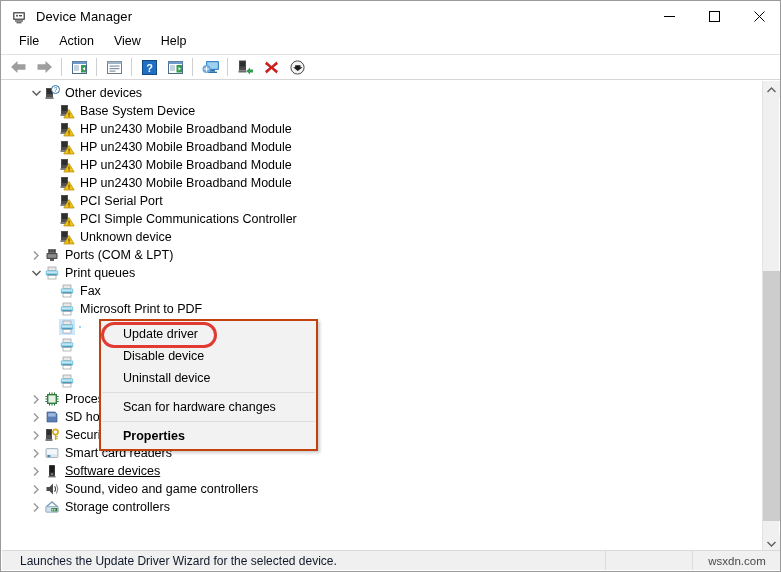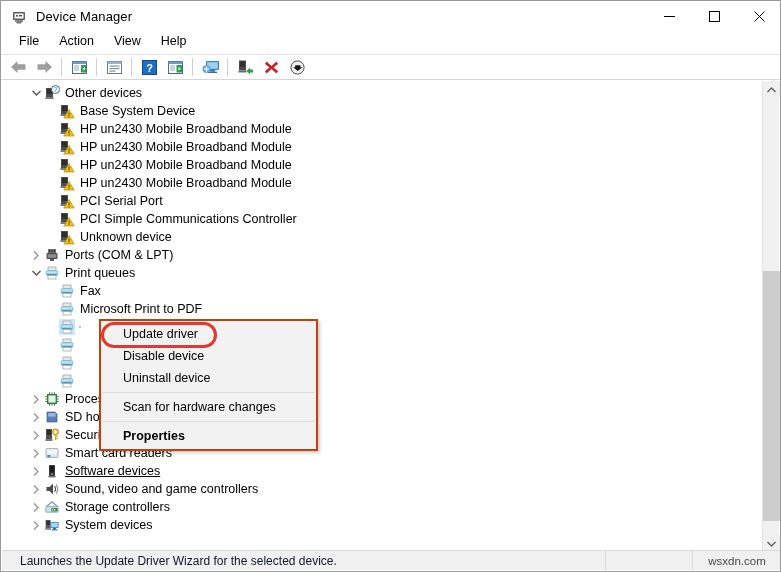--- a/index.html
+++ b/index.html
@@ -755,39 +755,20 @@
             <svg class="ico" width="16" height="16" viewBox="0 0 16 16">
               <path d="M2 8 L8 3 L14 8" stroke="#7f9fb8" stroke-width="1.4" fill="none"></path>
               <rect x="1.8" y="7.6" width="12.4" height="5.6" rx="0.8" fill="#cfe1ed" stroke="#7f9fb8" stroke-width="0.8"></rect>
               <rect x="7.4" y="9" width="6" height="3.4" fill="#2f7d3c"></rect>
               <rect x="8.2" y="9.8" width="1.2" height="1.8" fill="#e6f2e4"></rect>
               <rect x="10.2" y="9.8" width="1.2" height="1.8" fill="#e6f2e4"></rect>
             </svg>
           </span>
           <span class="label">Storage controllers</span>
         </div>
-        <div class="row" style="padding-left: 26px;">
-          <span class="expander">
-            <svg class="ico" width="6" height="9" viewBox="0 0 6 9">
-              <path d="M1 0.5 L5 4.5 L1 8.5" stroke="#9a9a9a" stroke-width="1.5" fill="none"></path>
-            </svg>
-          </span>
-          <span class="devicon">
-            <svg class="ico" width="16" height="16" viewBox="0 0 16 16">
-              <rect x="1.6" y="3" width="5" height="8" fill="#5a5a5a"></rect>
-              <rect x="2.4" y="4" width="3.4" height="4" fill="#2e2e2e"></rect>
-              <rect x="1.2" y="11" width="5.8" height="1.8" fill="#858585"></rect>
-              <rect x="6.4" y="5" width="8.2" height="6" rx="0.8" fill="#3a86c8"></rect>
-              <rect x="7.2" y="5.8" width="6.6" height="4.4" fill="#a8d4f0"></rect>
-              <rect x="9" y="11" width="3" height="1.2" fill="#2c6ea5"></rect>
-              <rect x="7.8" y="12.2" width="5.4" height="1.2" fill="#2c6ea5"></rect>
-            </svg>
-          </span>
-          <span class="label">System devices</span>
-        </div>
       </div>
   </div>
 
   <div class="vscroll">
     <div class="vs-arrow">
       <svg class="ico" width="9" height="6" viewBox="0 0 9 6">
           <path d="M0.5 5 L4.5 1 L8.5 5" stroke="#606060" stroke-width="1.4" fill="none"></path>
         </svg>
     </div>
     <div class="vs-thumb"></div>

